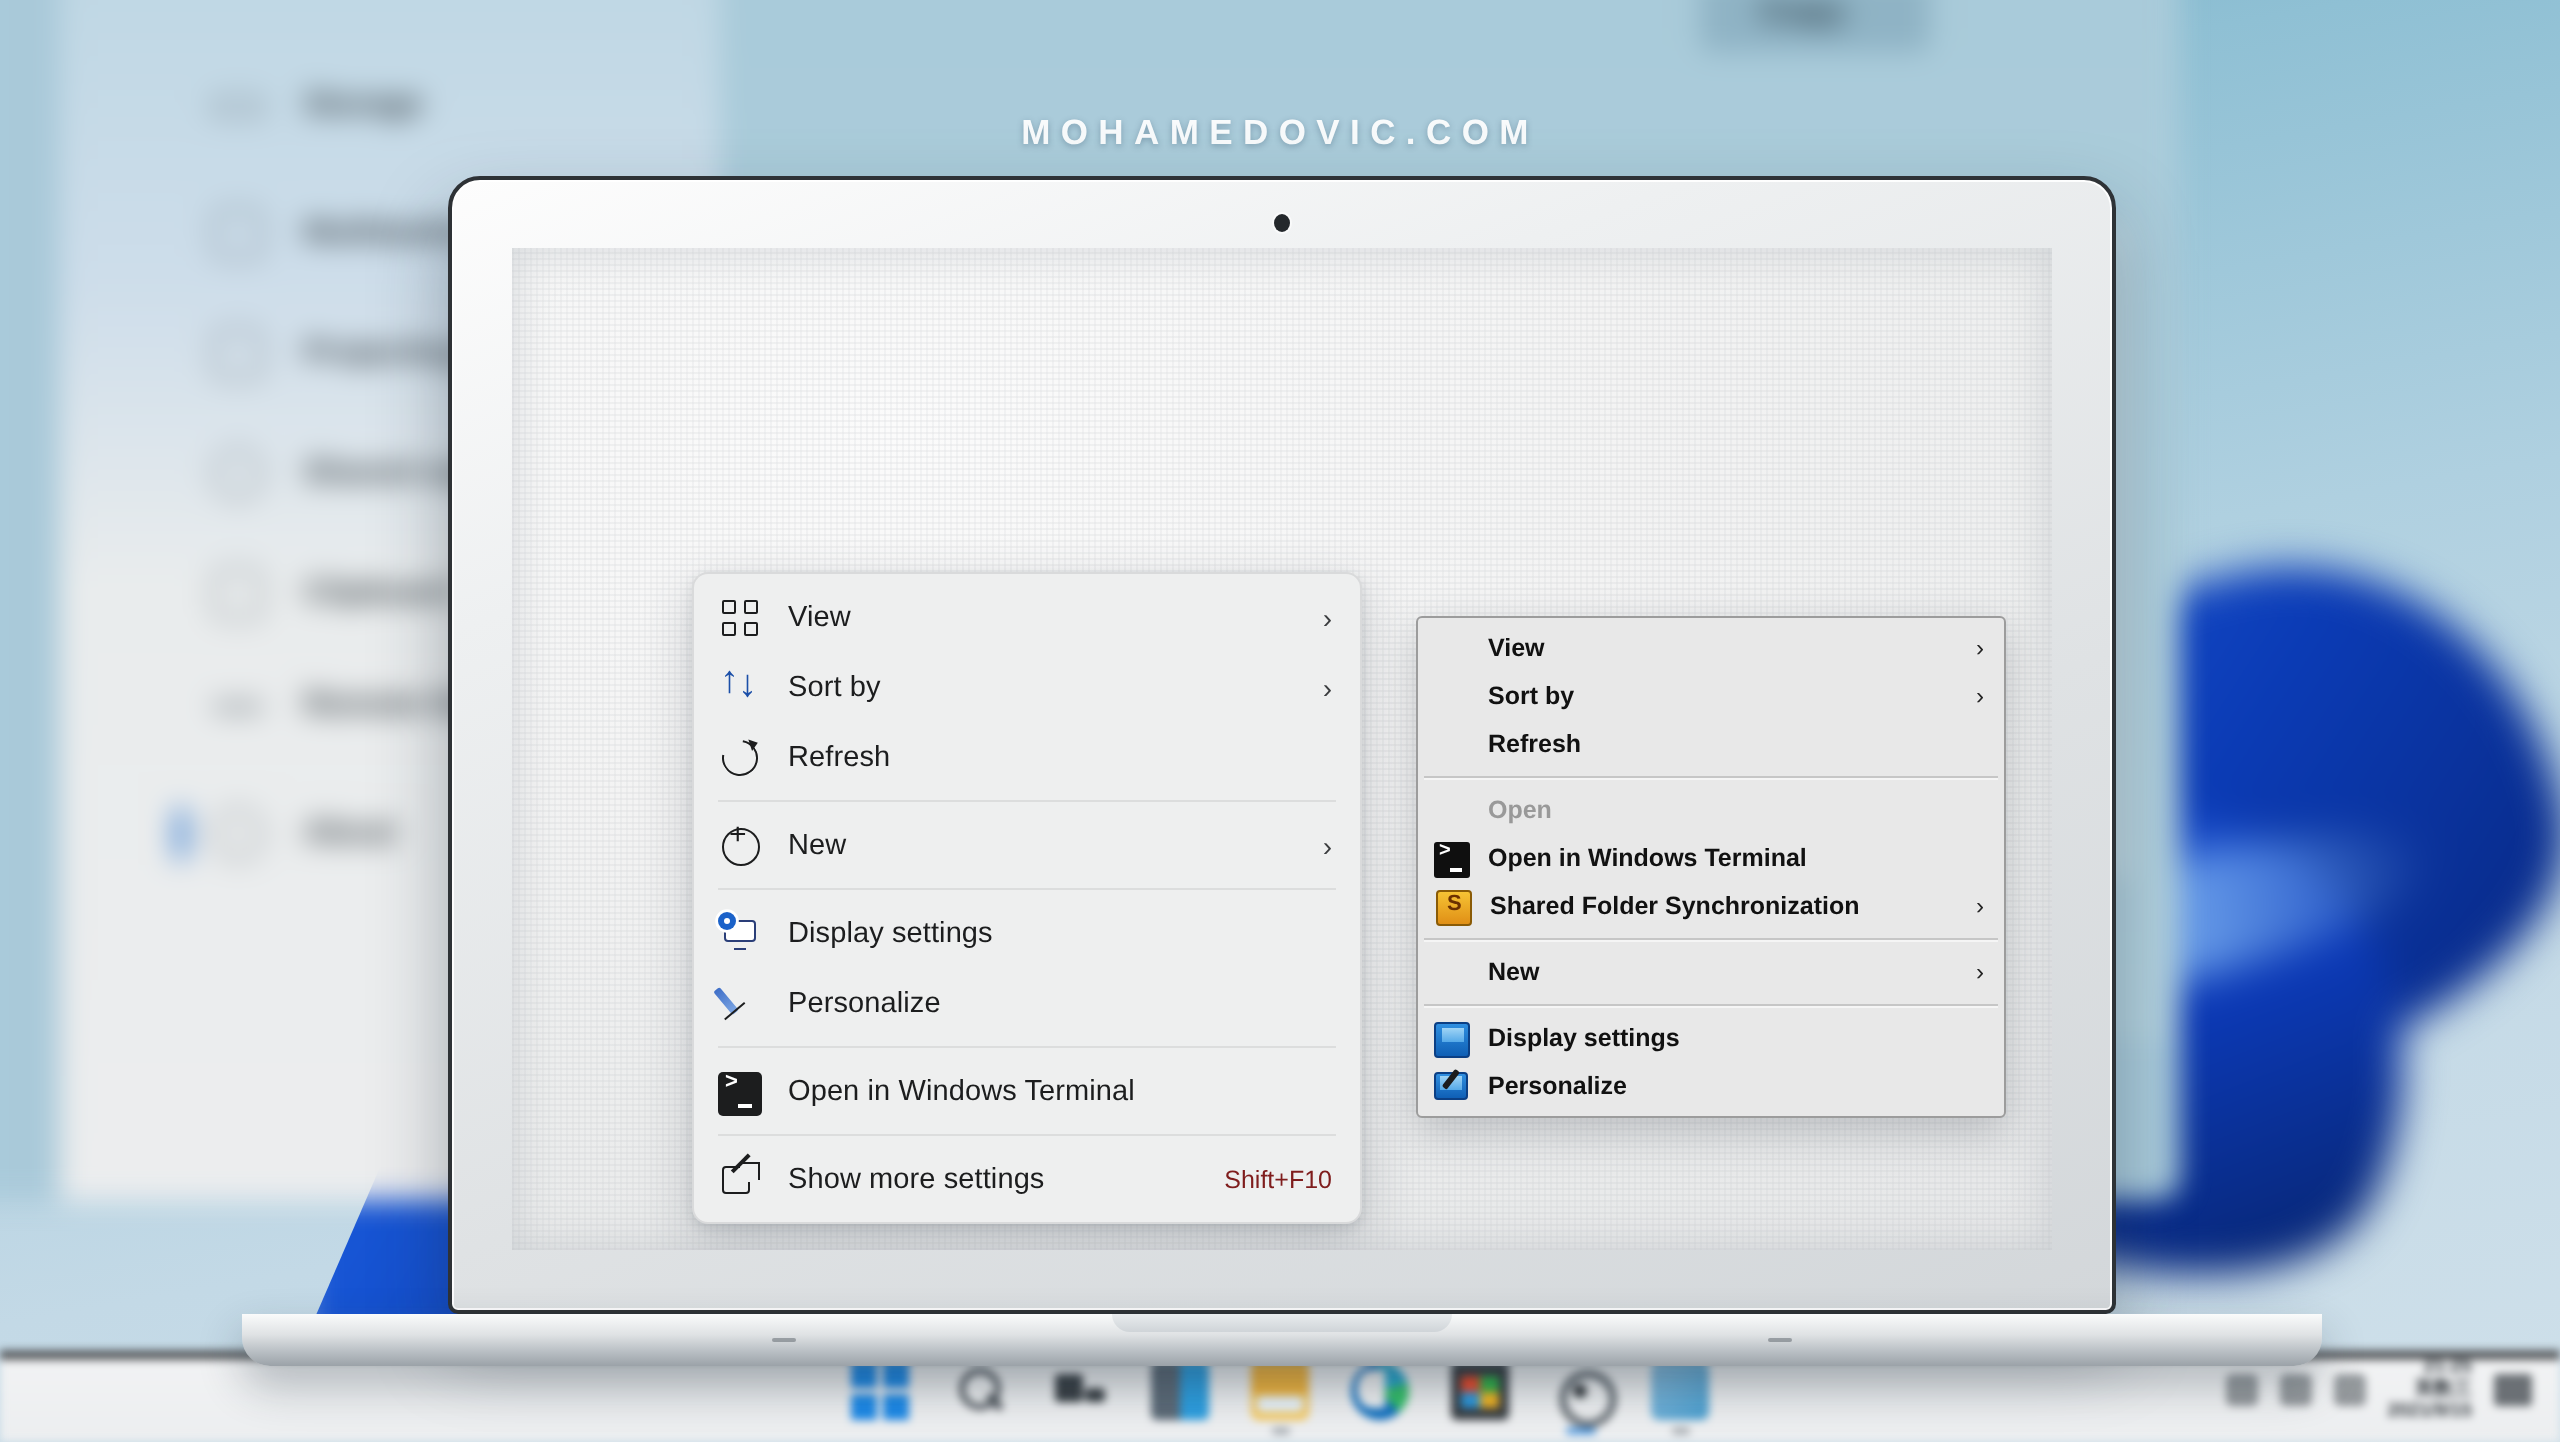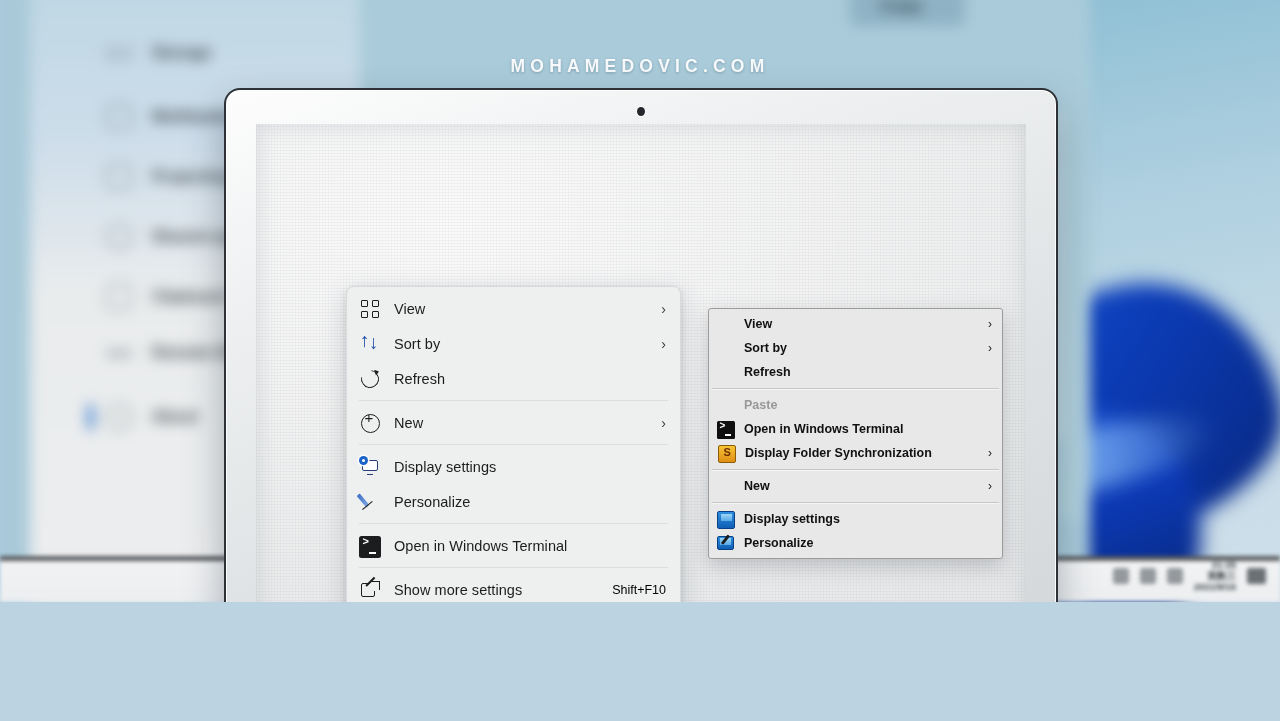--- a/index.html
+++ b/index.html
@@ -3,21 +3,21 @@
 <meta charset="utf-8">
 <style>
   * { margin:0; padding:0; box-sizing:border-box; }
   html, body {
     width:1280px; height:721px;
     overflow:hidden;
     font-family:"Liberation Sans", sans-serif;
     background:#bcd3e2;
   }
 
-  #stage { position:relative; width:1280px; height:602px; overflow:hidden; }
+  #stage { position:relative; width:1280px; height:721px; overflow:hidden; }
 
   
   .bg-root { position:absolute; inset:0; overflow:hidden; }
 
   .bg-wallpaper {
     position:absolute; inset:0;
     background:
       linear-gradient(170deg,#6fa6c0 0%, #8fc0d4 22%, #afd0e0 48%, #c3d9e6 70%, #cfe0ea 100%);
   }
   
@@ -235,21 +235,21 @@
     display:flex; align-items:center;
     height:35px;
     padding:0 14px 0 12px;
     cursor:default;
   }
   .ctx11 .ico {
     width:22px; height:22px; margin-right:13px;
     position:relative; flex:0 0 22px;
   }
   .ctx11 .lbl { font-size:14.5px; color:#1c1d1e; letter-spacing:.05px; }
-  .ctx11 .accel { margin-left:auto; font-size:12.5px; color:#000000; }
+  .ctx11 .accel { margin-left:auto; font-size:12.5px; color:#7f1d1d; }
   .ctx11 .chev {
     margin-left:auto; font-size:14px; color:#3b3d3f; line-height:1;
   }
   .ctx11 .sep { height:1px; background:#dcdddd; margin:4px 12px; }
 
   
   .i-view { display:grid; grid-template-columns:1fr 1fr; grid-template-rows:1fr 1fr; gap:4px; padding:2px; }
   .i-view i { border:1.6px solid #1c1d1e; border-radius:1px; }
   .i-sort::before {
     content:'\2191'; position:absolute; left:1px; top:-3px; font-size:19px; color:#1b4fa8; font-weight:400;
@@ -590,31 +590,31 @@
 
           <div class="row">
             <span class="ico"></span>
             <span class="lbl">Refresh</span>
           </div>
 
           <div class="sep"></div>
 
           <div class="row">
             <span class="ico"></span>
-            <span class="lbl dim">Paste</span>
+            <span class="lbl dim">Open</span>
           </div>
 
           <div class="row">
             <span class="ico ci-term"></span>
             <span class="lbl">Open in Windows Terminal</span>
           </div>
 
           <div class="row">
             <span class="ico ci-sync"></span>
-            <span class="lbl">Display Folder Synchronization</span>
+            <span class="lbl">Shared Folder Synchronization</span>
             <span class="chev">›</span>
           </div>
 
           <div class="sep"></div>
 
           <div class="row">
             <span class="ico"></span>
             <span class="lbl">New</span>
             <span class="chev">›</span>
           </div>

